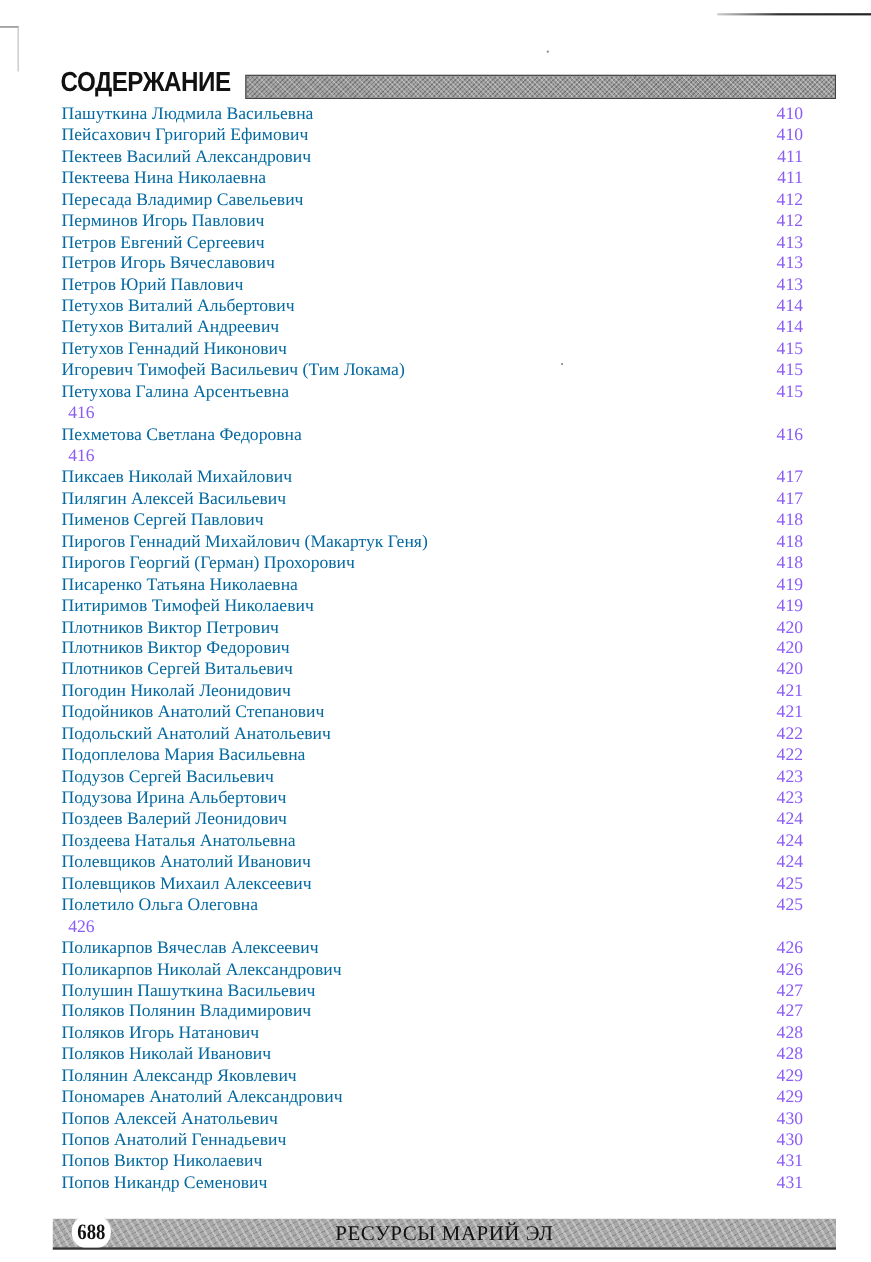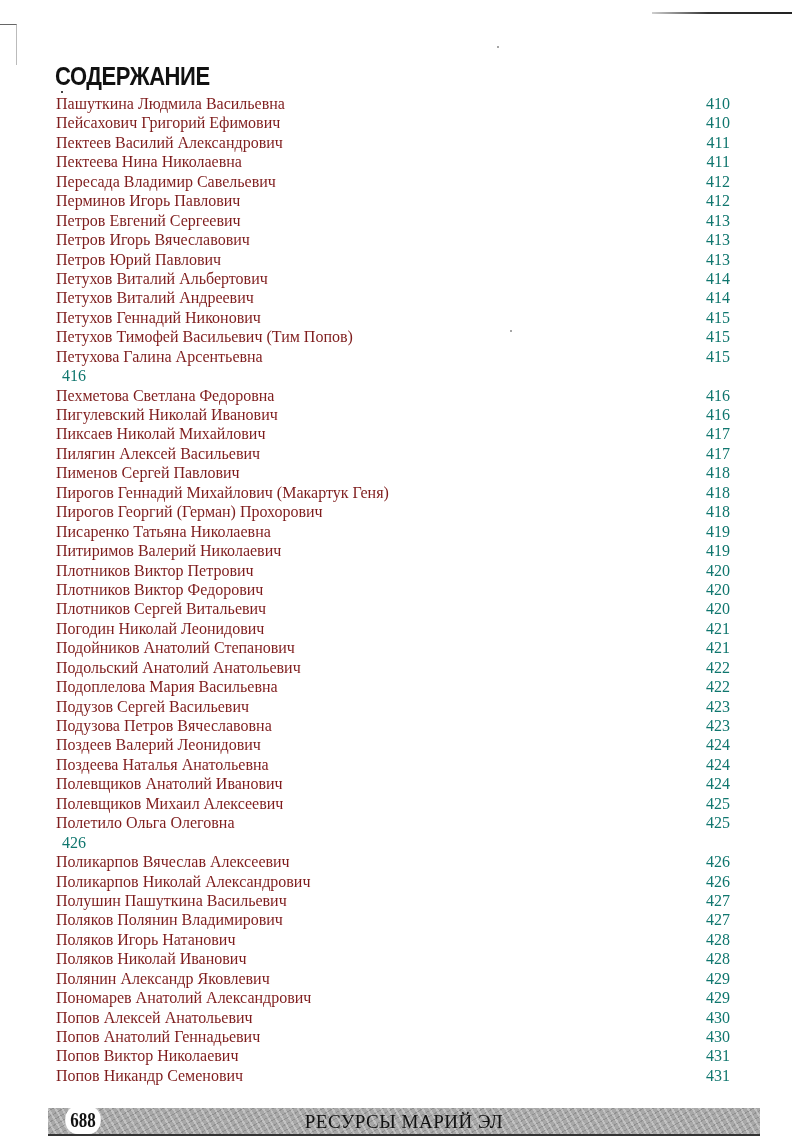--- a/index.html
+++ b/index.html
@@ -32,22 +32,21 @@
       border-top: 1px solid #666;
       border-right: 1px solid #bbb;
     }
     .header {
       position: absolute;
       left: 55px;
       top: 62px;
       width: 705px;
       height: 28px;
       display: flex;
-      align-items: flex-start;
-      flex-direction: column;
+      align-items: flex-end;
     }
     .header-title {
       font-family: "Liberation Sans", sans-serif;
       font-weight: bold;
       font-size: 25px;
       letter-spacing: -0.5px;
       transform: scaleX(0.88);
       transform-origin: left center;
       color: #111;
       white-space: nowrap;
@@ -71,22 +70,22 @@
     }
     .toc-row {
       display: flex;
       justify-content: space-between;
       align-items: baseline;
       height: 19.45px;
       font-size: 16px;
       line-height: 19.45px;
       white-space: nowrap;
     }
-    .toc-name { color: #7f1d1d; }
-    .toc-page { color: #0f766e; text-align: right; min-width: 30px; }
+    .toc-name { color: #0369a1; }
+    .toc-page { color: #8b5cf6; text-align: right; min-width: 30px; }
     .footer {
       position: absolute;
       left: 48px;
       top: 1108px;
       width: 712px;
       height: 26px;
       background-color: #a8a8a8;
       background-image:
         repeating-linear-gradient(60deg, rgba(255,255,255,0.3) 0 2px, transparent 2px 6px),
         repeating-linear-gradient(-30deg, rgba(0,0,0,0.15) 0 1px, transparent 1px 5px);
@@ -184,36 +183,35 @@
     </div>
     <div class="toc-row">
       <span class="toc-name">Петухов Виталий Андреевич</span>
       <span class="toc-page">414</span>
     </div>
     <div class="toc-row">
       <span class="toc-name">Петухов Геннадий Никонович</span>
       <span class="toc-page">415</span>
     </div>
     <div class="toc-row">
-      <span class="toc-name">Петухов Тимофей Васильевич (Тим Попов)</span>
+      <span class="toc-name">Игоревич Тимофей Васильевич (Тим Локама)</span>
       <span class="toc-page">415</span>
     </div>
     <div class="toc-row">
       <span class="toc-name">Петухова Галина Арсентьевна</span>
       <span class="toc-page">415</span>
     </div>
     <div class="toc-row">
       <span class="toc-page">416</span>
     </div>
     <div class="toc-row">
       <span class="toc-name">Пехметова Светлана Федоровна</span>
       <span class="toc-page">416</span>
     </div>
     <div class="toc-row">
-      <span class="toc-name">Пигулевский Николай Иванович</span>
       <span class="toc-page">416</span>
     </div>
     <div class="toc-row">
       <span class="toc-name">Пиксаев Николай Михайлович</span>
       <span class="toc-page">417</span>
     </div>
     <div class="toc-row">
       <span class="toc-name">Пилягин Алексей Васильевич</span>
       <span class="toc-page">417</span>
     </div>
@@ -227,21 +225,21 @@
     </div>
     <div class="toc-row">
       <span class="toc-name">Пирогов Георгий (Герман) Прохорович</span>
       <span class="toc-page">418</span>
     </div>
     <div class="toc-row">
       <span class="toc-name">Писаренко Татьяна Николаевна</span>
       <span class="toc-page">419</span>
     </div>
     <div class="toc-row">
-      <span class="toc-name">Питиримов Валерий Николаевич</span>
+      <span class="toc-name">Питиримов Тимофей Николаевич</span>
       <span class="toc-page">419</span>
     </div>
     <div class="toc-row">
       <span class="toc-name">Плотников Виктор Петрович</span>
       <span class="toc-page">420</span>
     </div>
     <div class="toc-row">
       <span class="toc-name">Плотников Виктор Федорович</span>
       <span class="toc-page">420</span>
     </div>
@@ -263,21 +261,21 @@
     </div>
     <div class="toc-row">
       <span class="toc-name">Подоплелова Мария Васильевна</span>
       <span class="toc-page">422</span>
     </div>
     <div class="toc-row">
       <span class="toc-name">Подузов Сергей Васильевич</span>
       <span class="toc-page">423</span>
     </div>
     <div class="toc-row">
-      <span class="toc-name">Подузова Петров Вячеславовна</span>
+      <span class="toc-name">Подузова Ирина Альбертович</span>
       <span class="toc-page">423</span>
     </div>
     <div class="toc-row">
       <span class="toc-name">Поздеев Валерий Леонидович</span>
       <span class="toc-page">424</span>
     </div>
     <div class="toc-row">
       <span class="toc-name">Поздеева Наталья Анатольевна</span>
       <span class="toc-page">424</span>
     </div>

